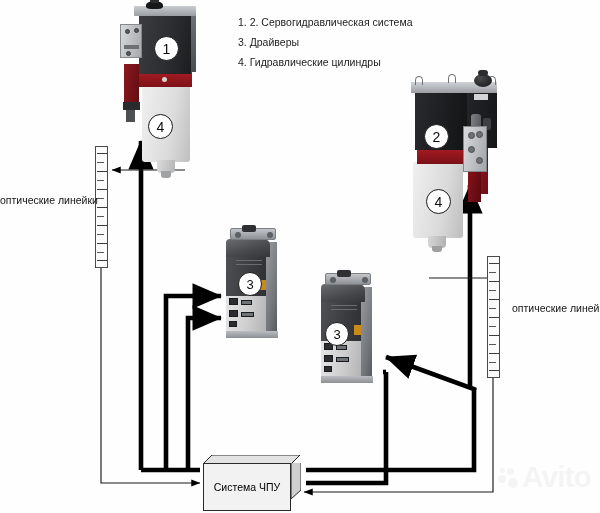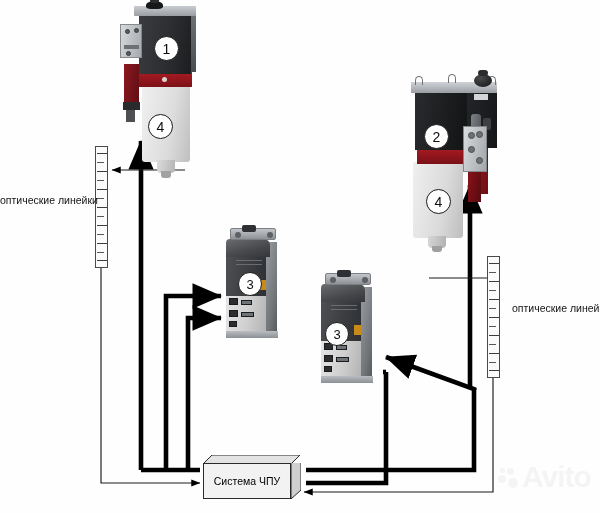--- a/index.html
+++ b/index.html
@@ -51,21 +51,21 @@
 
   
   .cnc {
     position: absolute;
     left: 203px; top: 455px;
     width: 97px; height: 44px;
   }
   .cnc .front {
     position: absolute;
     left: 0; top: 8px;
-    width: 88px; height: 36px;
+    width: 88px; height: 48px;
     background: #f2f2f2;
     border: 1.1px solid #2a2a2a;
     display: flex; align-items: center; justify-content: center;
   }
   .cnc .front span {
     font-size: 10.5px; color: #000;
     white-space: nowrap;
   }
   .cnc .top {
     position: absolute;
@@ -596,20 +596,25 @@
         <polygon points="0,0 10,-9 10,27 0,36" fill="#cfcfcf" stroke="#2a2a2a" stroke-width="1"></polygon>
       </svg>
       <div class="front">
         <span>Система ЧПУ</span>
       </div>
     </div>
   </div>
 
   <div class="label-layer">
 
+    <div class="legend">
+      <div>1. 2. Сервогидравлическая система</div>
+      <div>3. Драйверы</div>
+      <div>4. Гидравлические цилиндры</div>
+    </div>
 
     <div class="caption left">оптические линейки</div>
     <div class="caption right">оптические линейки</div>
 
     <div class="badge" id="badge-1">1</div>
     <div class="badge" id="badge-4a">4</div>
     <div class="badge" id="badge-2">2</div>
     <div class="badge" id="badge-4b">4</div>
     <div class="badge sm" id="badge-3a">3</div>
     <div class="badge sm" id="badge-3b">3</div>

